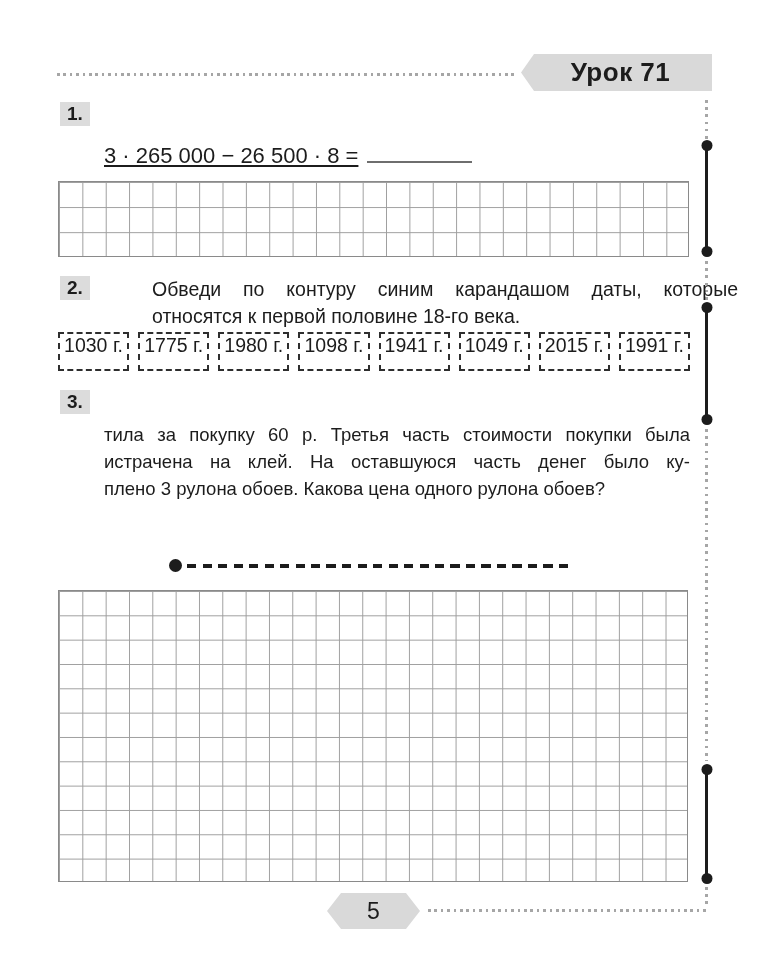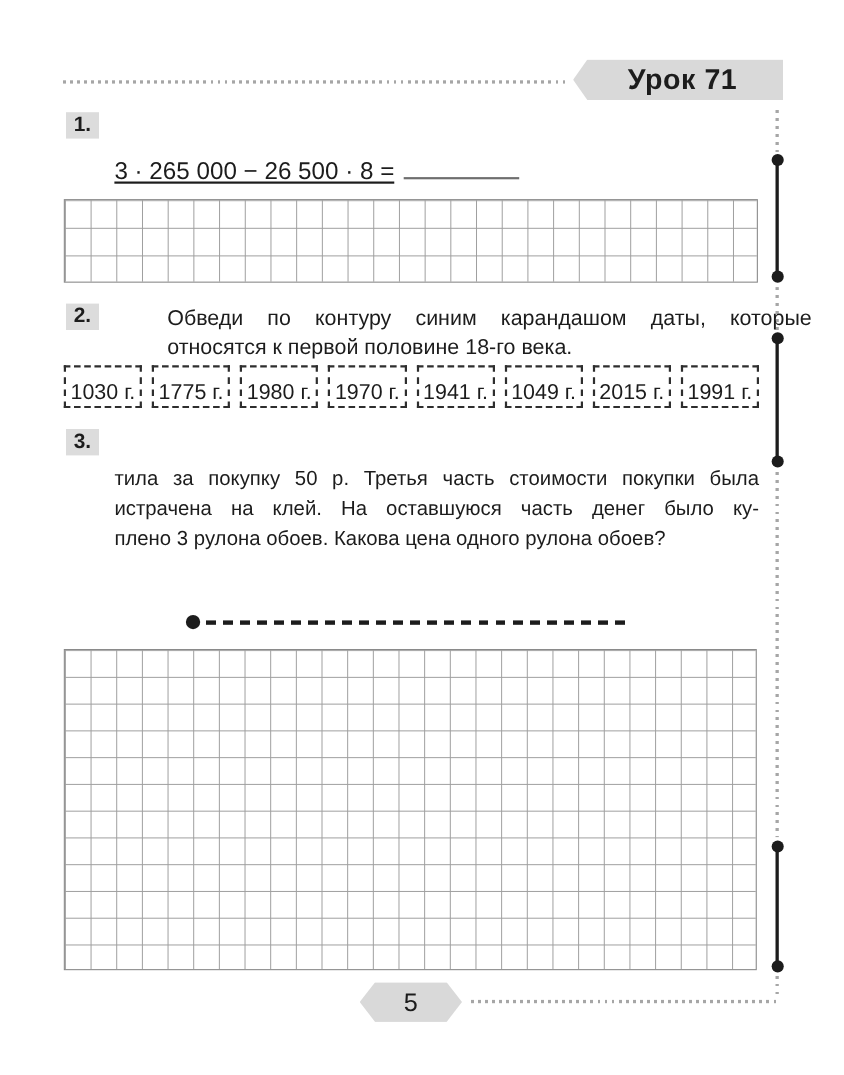--- a/index.html
+++ b/index.html
@@ -50,21 +50,21 @@
     position:absolute;left:58px;border:1.4px solid var(--grid-border);box-sizing:border-box;
     background-image:
       linear-gradient(to right,var(--grid-line) 1px,transparent 1px),
       linear-gradient(to bottom,var(--grid-line) 1px,transparent 1px);
   }
   .grid-small{top:181px;width:631px;height:76px;background-size:23.37px 25.1px;}
   .grid-big{top:590px;width:630px;height:292px;background-size:23.33px 24.33px;}
   
   .dates-row{position:absolute;left:58px;top:332px;width:632px;height:39px;display:flex;gap:9px;}
   .date-box{
-    flex:1;border:2px dashed #2e2e2e;display:flex;align-items:flex-end;justify-content:center;
+    flex:1;border:2px dashed #2e2e2e;display:flex;align-items:flex-start;justify-content:center;
     font-size:19.5px;box-sizing:border-box;background:#fff;
   }
   
   .schema-dot{position:absolute;left:169px;top:559px;width:13px;height:13px;border-radius:50%;background:var(--ink);}
   .schema-dashes{position:absolute;left:187px;top:564px;width:383px;height:3.6px;
     background-image:repeating-linear-gradient(90deg,var(--ink) 0 9px,transparent 9px 15.5px);}
 </style>
 </head>
 <body>
 
@@ -103,41 +103,41 @@
     <div class="date-box">
         <span>1030 г.</span>
       </div>
     <div class="date-box">
         <span>1775 г.</span>
       </div>
     <div class="date-box">
         <span>1980 г.</span>
       </div>
     <div class="date-box">
-        <span>1970 г.</span>
+        <span>1098 г.</span>
       </div>
     <div class="date-box">
         <span>1941 г.</span>
       </div>
     <div class="date-box">
         <span>1049 г.</span>
       </div>
     <div class="date-box">
         <span>2015 г.</span>
       </div>
     <div class="date-box">
         <span>1991 г.</span>
       </div>
   </div>
 
   <div class="task-num" style="top:390px;">
     <span>3.</span>
   </div>
   <div class="para" style="top:421px;">
-    <div class="just">тила за покупку 50 р. Третья часть стоимости покупки была</div>
+    <div class="just">тила за покупку 60 р. Третья часть стоимости покупки была</div>
     <div class="just">истрачена на клей. На оставшуюся часть денег было ку-</div>
     <div>плено 3 рулона обоев. Какова цена одного рулона обоев?</div>
   </div>
 
   <div class="schema-dot"></div>
   <div class="schema-dashes"></div>
 
   <div class="grid grid-big"></div>
 
   <div class="page-banner">

